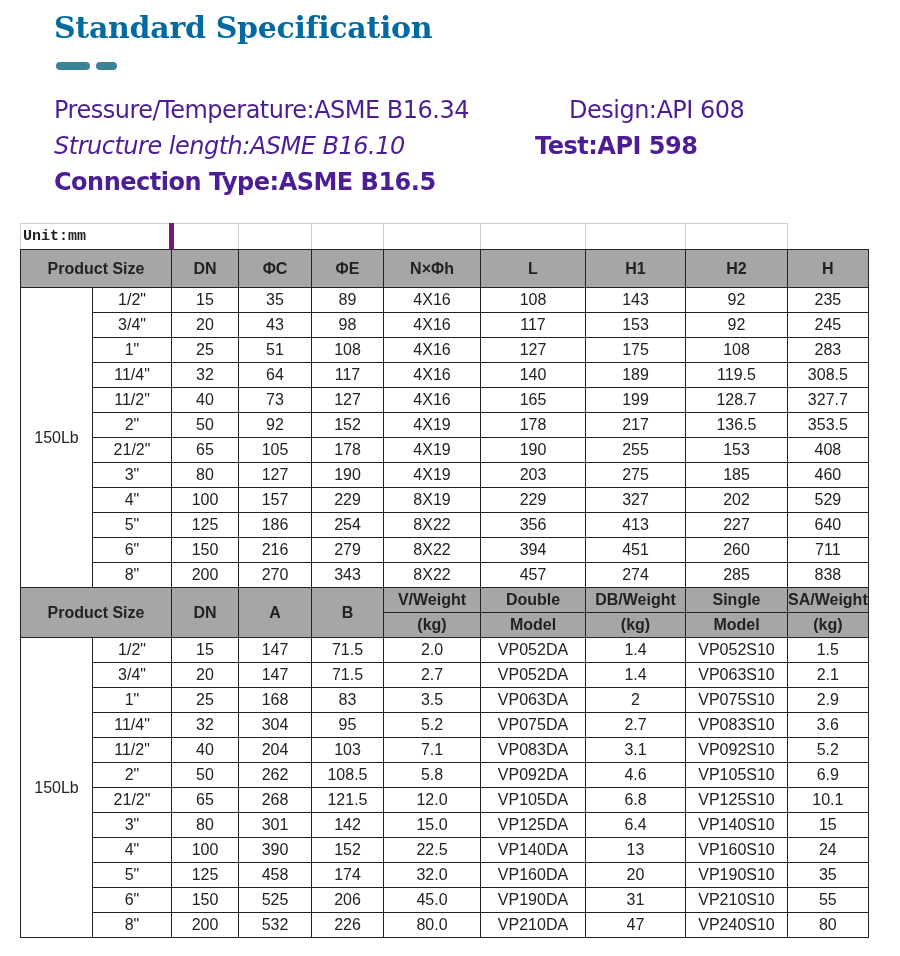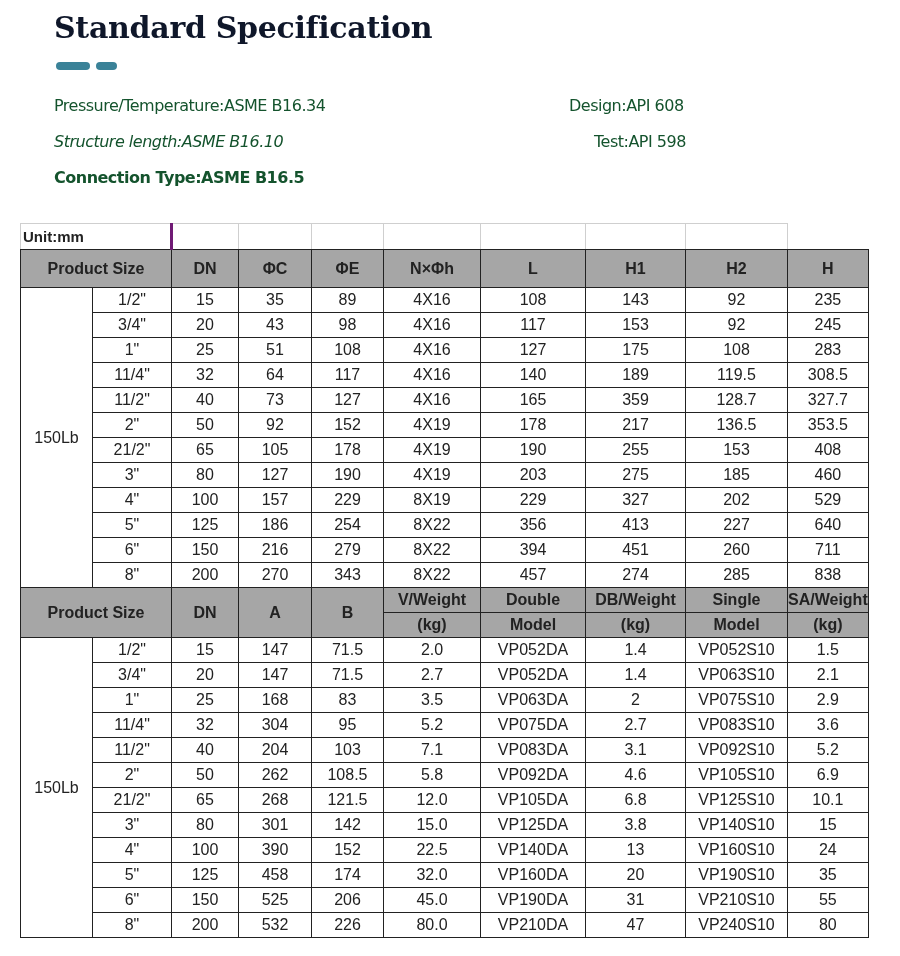--- a/index.html
+++ b/index.html
@@ -1,57 +1,57 @@
 <!DOCTYPE html>
 <html><head>
 <meta charset="utf-8">
 <style>
   html, body { margin: 0; padding: 0; background: #ffffff; }
   body { width: 900px; height: 956px; position: relative; overflow: hidden; font-family: "Liberation Sans", "DejaVu Sans", sans-serif; color: #222; }
-  .title { position: absolute; left: 54px; top: 10px; font-family: "DejaVu Serif", "Liberation Serif", serif; font-weight: bold; font-size: 30px; color: #0f172a; letter-spacing: -0.3px; }
+  .title { position: absolute; left: 54px; top: 10px; font-family: "DejaVu Serif", "Liberation Serif", serif; font-weight: bold; font-size: 30px; color: #0369a1; letter-spacing: -0.3px; }
   .dash { position: absolute; top: 62px; height: 8px; border-radius: 4px; background: #3a8298; }
   .dash1 { left: 56px; width: 34px; }
   .dash2 { left: 96px; width: 21px; }
-  .spec { position: absolute; font-size: 16px; color: #14532d; white-space: nowrap; font-family: "DejaVu Sans", sans-serif; font-weight: normal; letter-spacing: -0.5px; }
+  .spec { position: absolute; font-size: 24px; color: #4c1d95; white-space: nowrap; font-family: "DejaVu Sans", sans-serif; font-weight: normal; letter-spacing: -0.5px; }
   table.spec-table { position: absolute; left: 20px; top: 223px; border-collapse: collapse; table-layout: fixed; font-family: "Liberation Sans", "DejaVu Sans", sans-serif; font-size: 16px; }
   table.spec-table td { border: 1px solid #222; text-align: center; padding: 0; height: 24px; line-height: 24px; white-space: nowrap; overflow: hidden; }
   table.spec-table tr.unit td { border: 1px solid #cfcfcf; border-bottom: 1px solid #222; height: 25px; }
   table.spec-table tr.unit td.unit-label { text-align: left; font-weight: bold; padding-left: 2px; font-size: 15px; }
   table.spec-table tr.head td { background: #a6a6a6; font-weight: bold; height: 37px; font-size: 16px; }
   table.spec-table tr.head2 td { background: #a6a6a6; font-weight: bold; height: 24px; font-size: 16px; }
   table.spec-table td.group { vertical-align: middle; font-size: 16px; }
 </style>
 </head>
 <body>
 
 <div class="title">Standard Specification</div>
 <div class="dash dash1"></div>
 <div class="dash dash2"></div>
 
 <div class="spec" style="left:54px; top:96px;">Pressure/Temperature:ASME B16.34</div>
 <div class="spec" style="left:54px; top:132px;font-style:italic;">Structure length:ASME B16.10</div>
 <div class="spec" style="left:54px; top:168px;font-weight:bold;">Connection Type:ASME B16.5</div>
 <div class="spec" style="left:569px; top:96px;">Design:API 608</div>
-<div class="spec" style="left:594px; top:132px;">Test:API 598</div>
+<div class="spec" style="left:535px; top:132px;font-weight:bold;">Test:API 598</div>
 
 <table class="spec-table">
   <colgroup>
     <col style="width:72px">
     <col style="width:79px">
     <col style="width:67px">
     <col style="width:73px">
     <col style="width:72px">
     <col style="width:97px">
     <col style="width:105px">
     <col style="width:100px">
     <col style="width:102px">
   </colgroup>
   <tbody id="tbody">
     <tr class="unit">
-      <td class="unit-label" colspan="2" style="border-right:3px solid #701a75;">Unit:mm</td>
+      <td class="unit-label" colspan="2" style="border-right:5px solid #701a75;font-family:Liberation Mono, monospace;">Unit:mm</td>
       <td></td>
         <td></td>
         <td></td>
         <td></td>
         <td></td>
         <td></td>
         <td></td>
     </tr>
   <tr class="head">
         <td colspan="2">Product Size</td>
@@ -109,21 +109,21 @@
         <td>119.5</td>
         <td>308.5</td>
       </tr>
       <tr>
         <td>11/2"</td>
         <td>40</td>
         <td>73</td>
         <td>127</td>
         <td>4X16</td>
         <td>165</td>
-        <td>359</td>
+        <td>199</td>
         <td>128.7</td>
         <td>327.7</td>
       </tr>
       <tr>
         <td>2"</td>
         <td>50</td>
         <td>92</td>
         <td>152</td>
         <td>4X19</td>
         <td>178</td>
@@ -293,21 +293,21 @@
         <td>VP125S10</td>
         <td>10.1</td>
       </tr>
       <tr>
         <td>3"</td>
         <td>80</td>
         <td>301</td>
         <td>142</td>
         <td>15.0</td>
         <td>VP125DA</td>
-        <td>3.8</td>
+        <td>6.4</td>
         <td>VP140S10</td>
         <td>15</td>
       </tr>
       <tr>
         <td>4"</td>
         <td>100</td>
         <td>390</td>
         <td>152</td>
         <td>22.5</td>
         <td>VP140DA</td>

